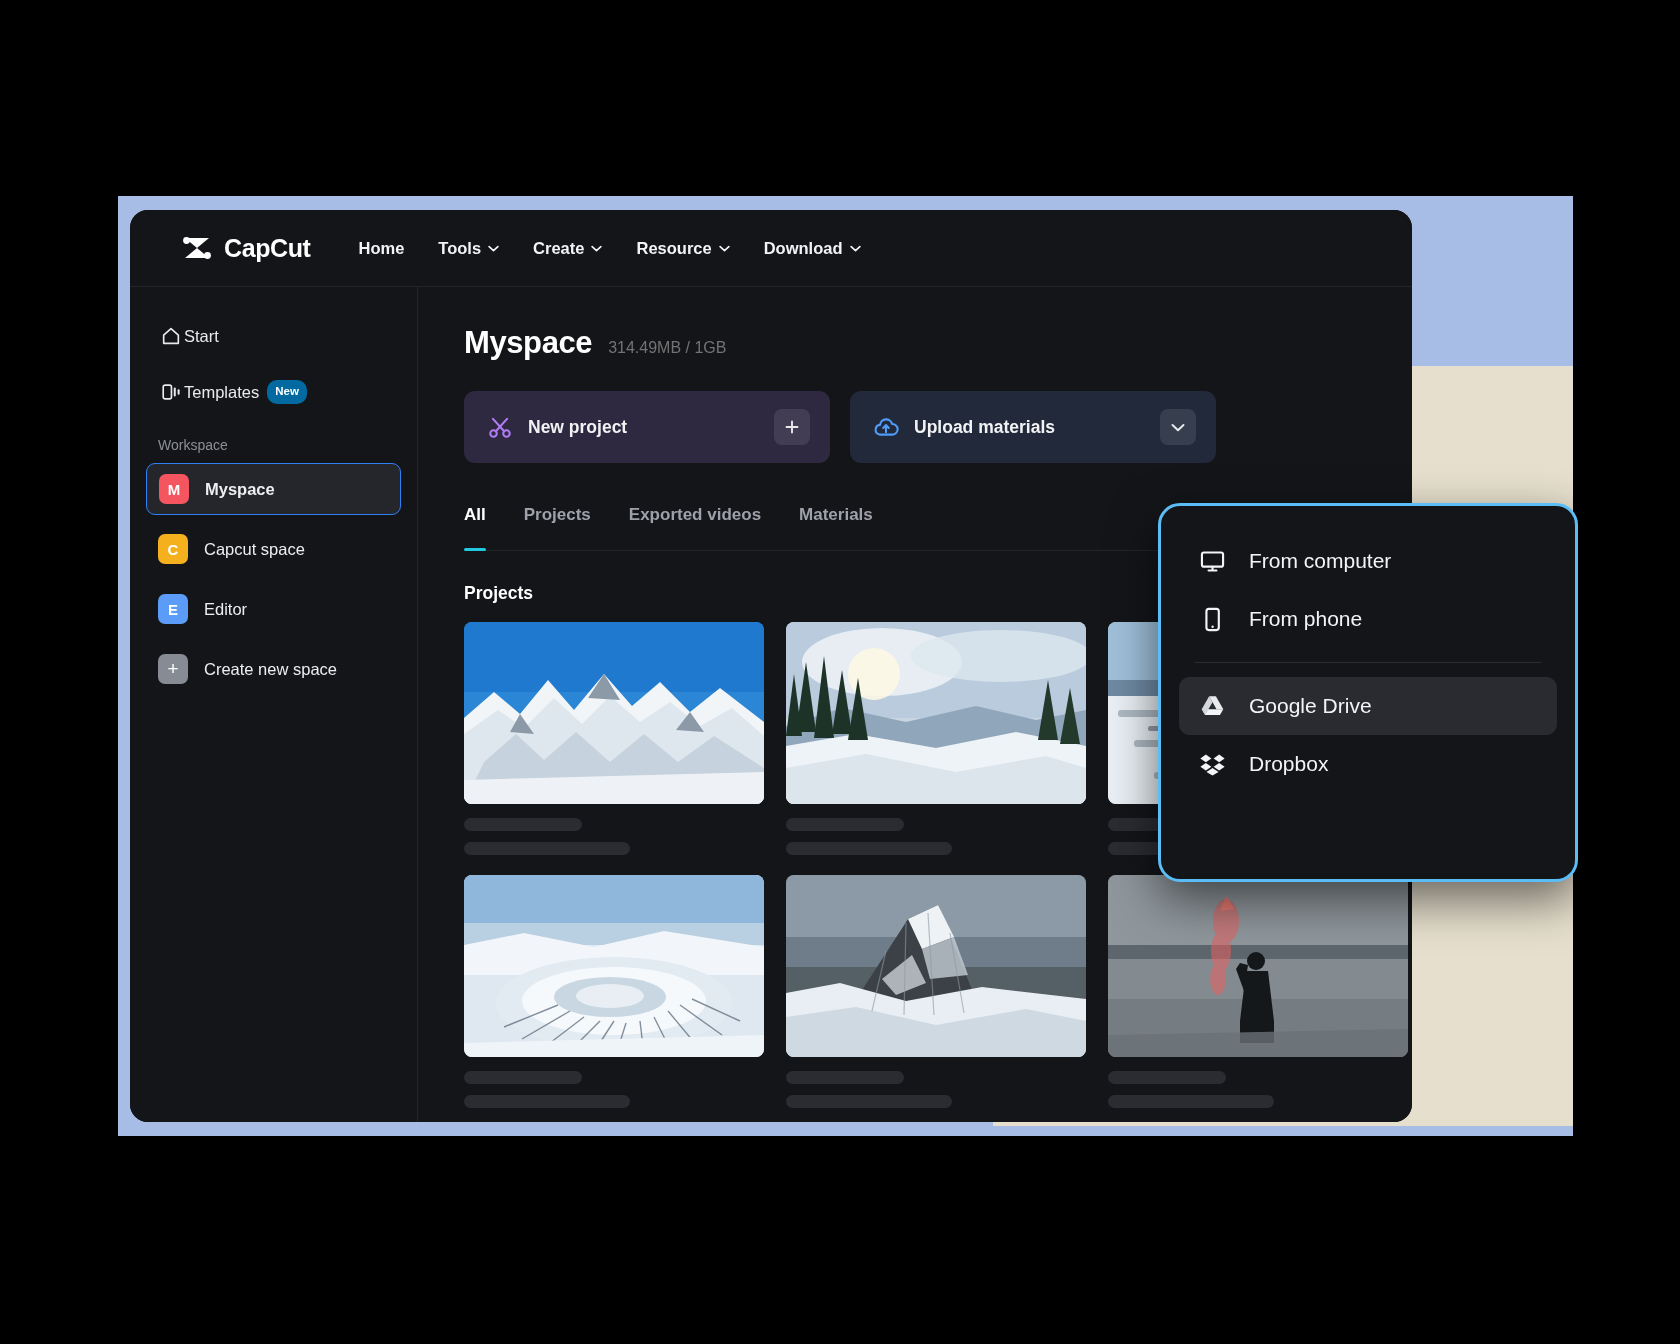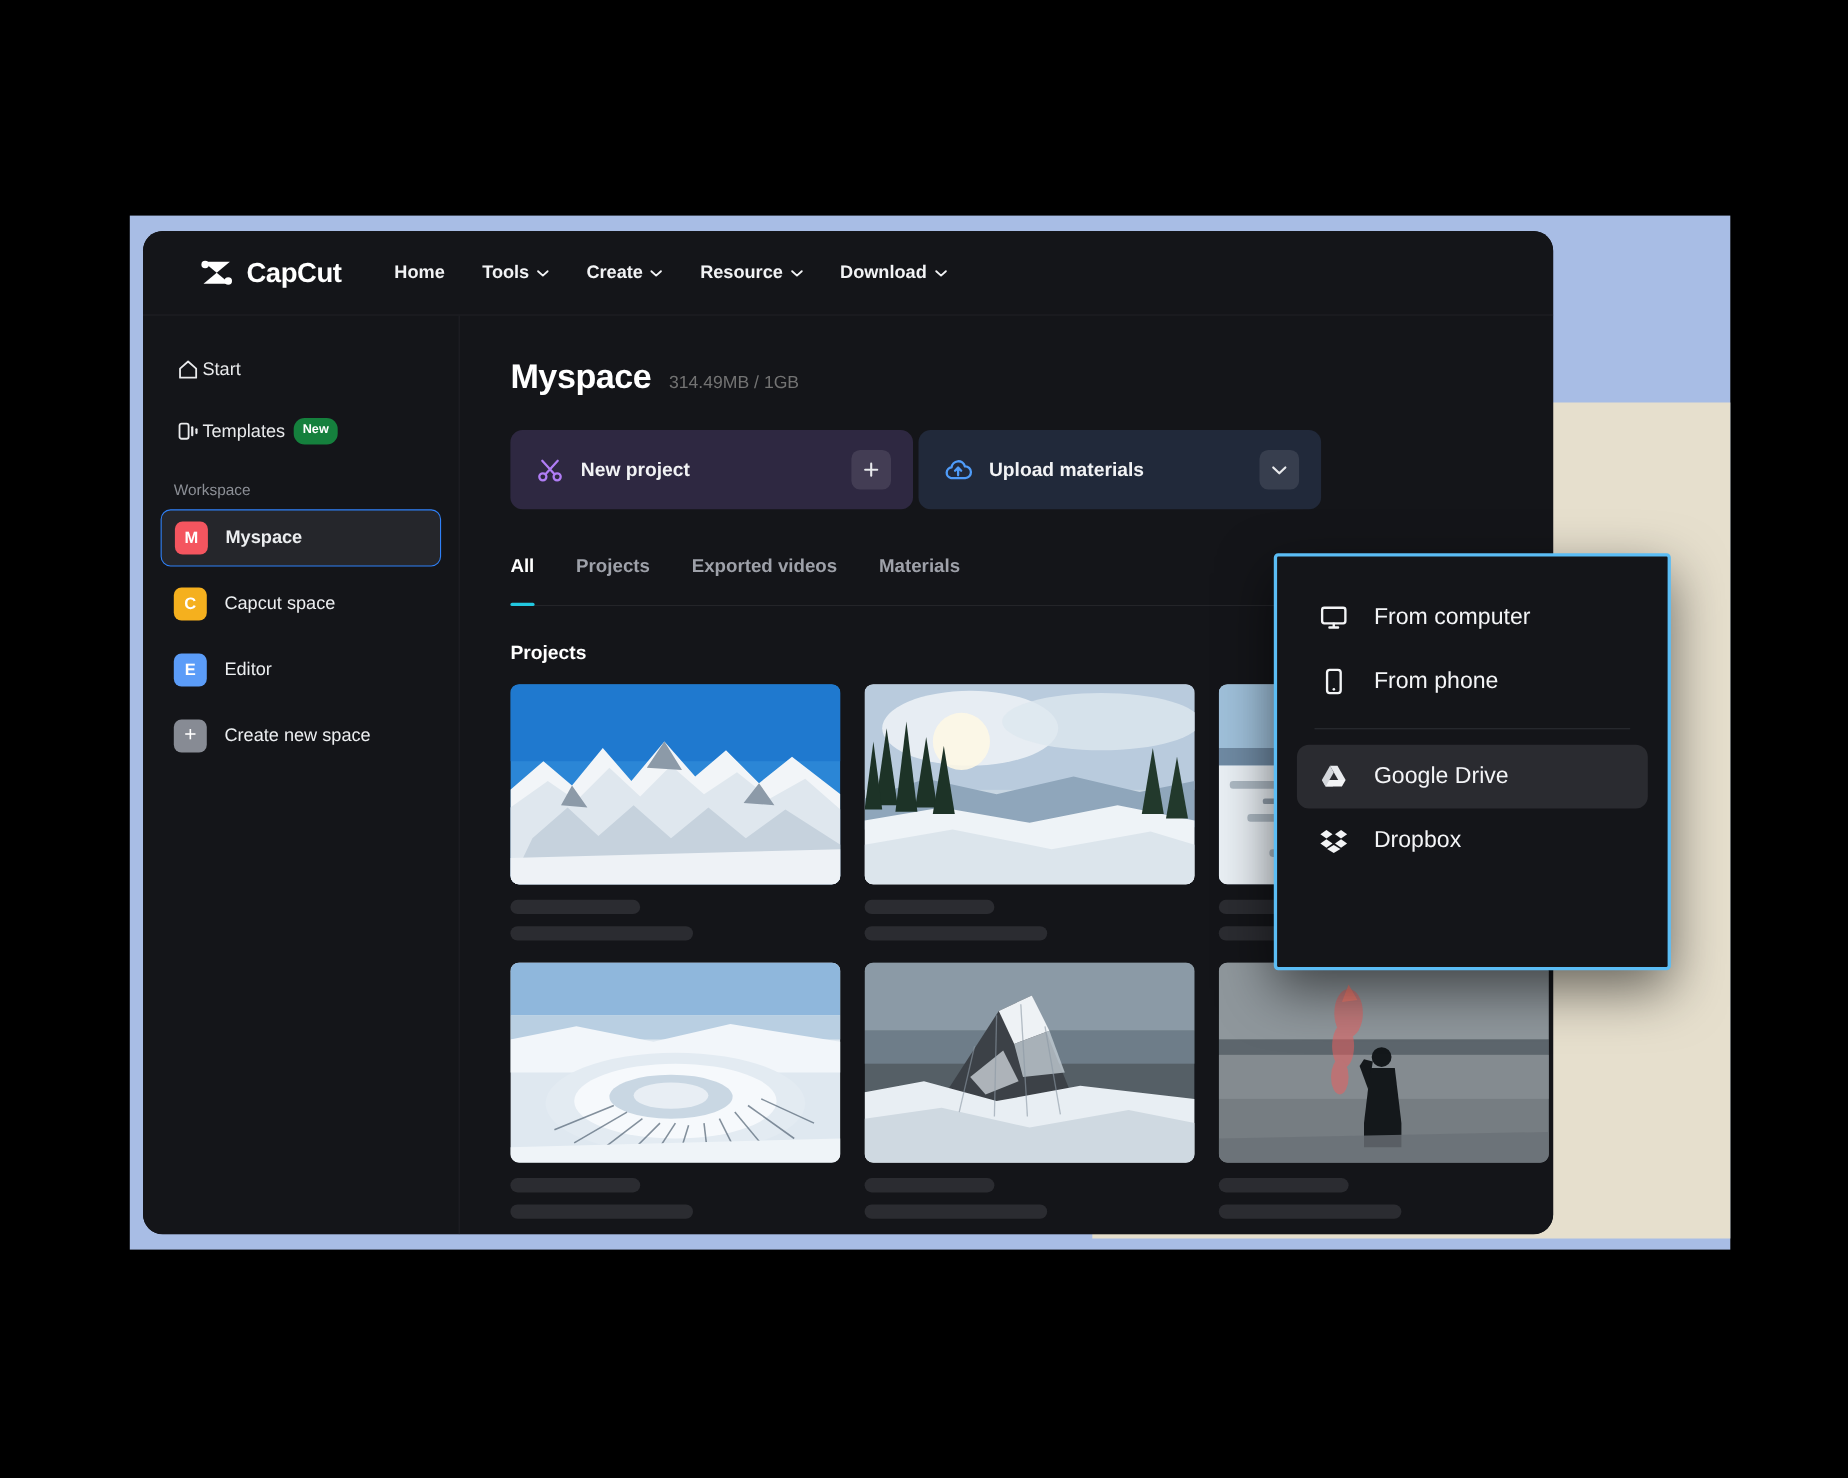--- a/index.html
+++ b/index.html
@@ -65,21 +65,21 @@
     padding: 26px 16px 0 16px;
   }
   .side-row {
     display: flex; align-items: center; gap: 0;
     height: 46px; padding: 0 12px; border-radius: 9px;
     cursor: pointer; margin-bottom: 10px;
   }
   .side-row .ico { width: 26px; display: flex; align-items: center; justify-content: center; }
   .side-label { color: #e9eaec; font-size: 16.5px; font-weight: 500; white-space: nowrap; }
   .badge-new {
-    background: #15803d; color: #fff; font-size: 11.5px; font-weight: 700;
+    background: #0369a1; color: #fff; font-size: 11.5px; font-weight: 700;
     padding: 4px 8px; border-radius: 10px; margin-left: 8px; line-height: 1.35;
   }
   .side-section {
     color: #8c8f96; font-size: 14px; font-weight: 400;
     padding: 12px 12px 10px 12px;
   }
   .ws-row {
     display: flex; align-items: center; gap: 16px;
     height: 52px; padding: 0 12px; border-radius: 9px;
     cursor: pointer; margin-bottom: 8px;
@@ -92,21 +92,21 @@
   }
   .ws-label { color: #eceef0; font-size: 16.5px; font-weight: 500; }
   .ws-label.bold { font-weight: 700; }
 
   
   .main { flex: 1; min-width: 0; padding: 38px 0 0 46px; background: #141519; position: relative; }
   .head-row { display: flex; align-items: baseline; gap: 16px; }
   .page-title { color: #fff; font-size: 31px; font-weight: 700; letter-spacing: -0.4px; }
   .storage { color: #737373; font-size: 16px; font-weight: 500; }
 
-  .action-row { display: flex; gap: 5px; margin-top: 30px; }
+  .action-row { display: flex; gap: 20px; margin-top: 30px; }
   .action-btn {
     width: 366px; height: 72px; border-radius: 11px;
     display: flex; align-items: center; padding: 0 20px; cursor: pointer;
   }
   .act-new { background: #2e2841; }
   .act-up  { background: #21293a; }
   .act-icon { width: 32px; display: flex; align-items: center; justify-content: center; margin-right: 12px; }
   .act-label { color: #f1f2f4; font-size: 17.5px; font-weight: 600; }
   .act-trail {
     margin-left: auto; width: 36px; height: 36px; border-radius: 8px;
@@ -128,24 +128,24 @@
   .grid { display: grid; grid-template-columns: repeat(3, 300px); gap: 20px 22px; margin-top: 18px; }
   .card { cursor: pointer; }
   .thumb { width: 300px; height: 182px; border-radius: 8px; overflow: hidden; display: block; }
   .sk { height: 13px; border-radius: 7px; background: #2b2c31; margin-top: 14px; }
   .sk.w1 { width: 118px; }
   .sk.w2 { width: 166px; margin-top: 11px; }
 
   
   .dropdown {
     position: absolute; left: 1158px; top: 503px;
-    width: 361px; height: 379px;
+    width: 420px; height: 379px;
     background: #141519;
     border: 3px solid #5bbdf5;
-    border-radius: 4px;
+    border-radius: 22px;
     padding: 26px 18px;
     box-shadow: 0 18px 48px rgba(0,0,0,0.55);
   }
   .dd-item {
     display: flex; align-items: center; gap: 22px;
     height: 58px; padding: 0 18px; border-radius: 11px; cursor: pointer;
   }
   .dd-item.hover { background: #2a2b30; }
   .dd-ico { width: 30px; display: flex; align-items: center; justify-content: center; }
   .dd-label { color: #f3f4f6; font-size: 21px; font-weight: 500; }

